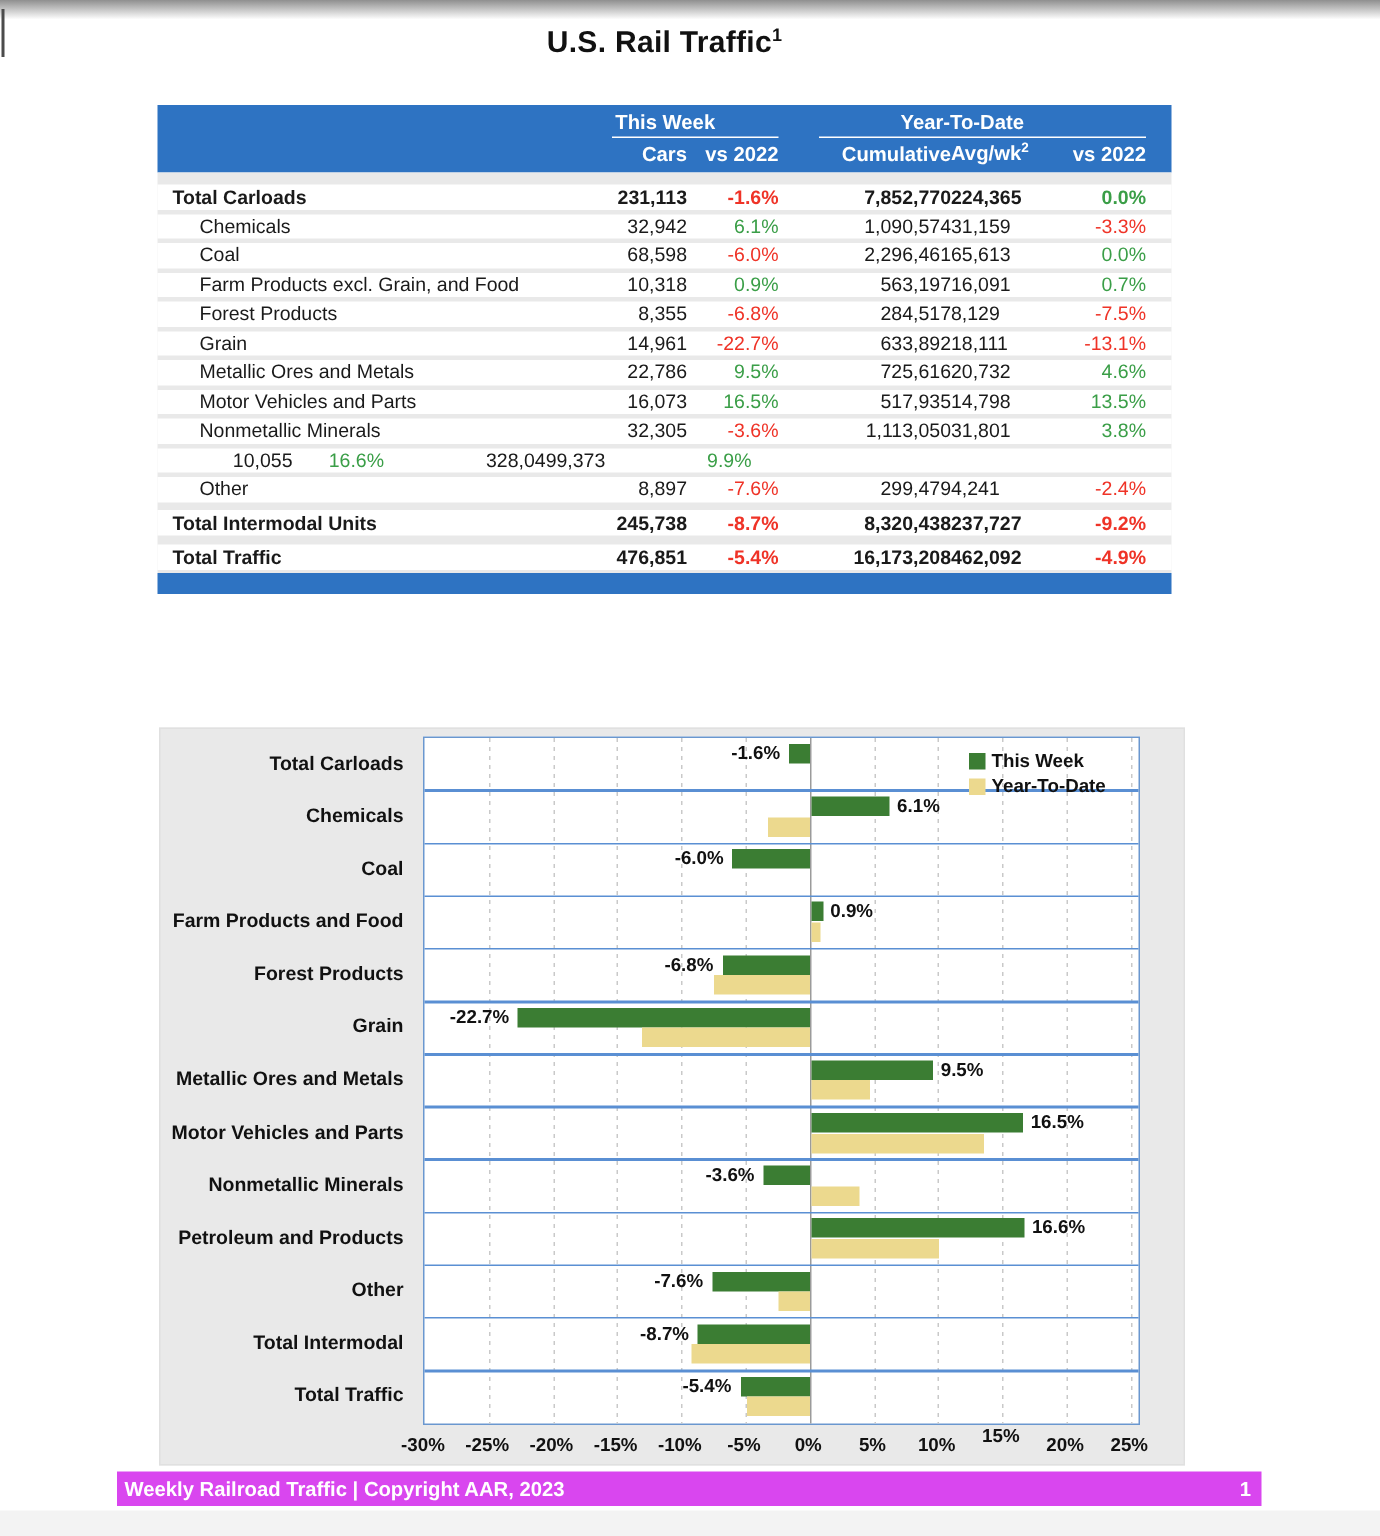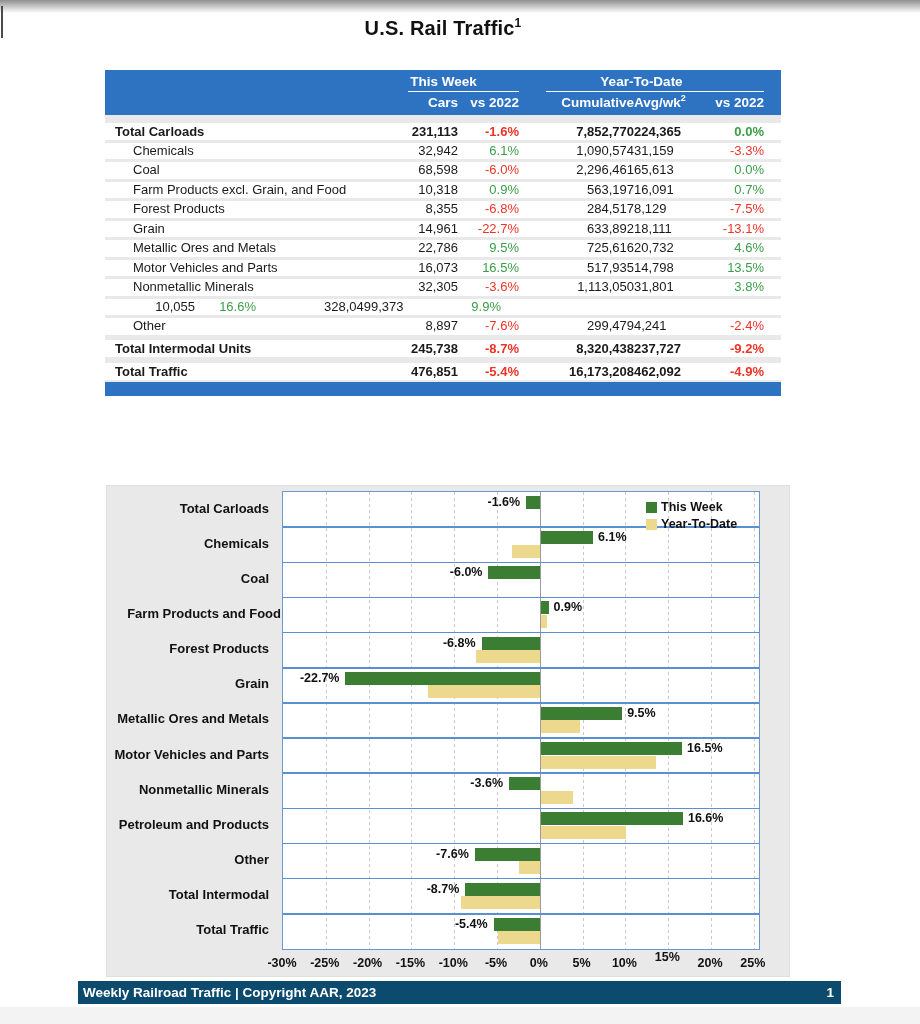--- a/index.html
+++ b/index.html
@@ -64,21 +64,21 @@
   .bar-label{position:absolute;font-size:12.5px;font-weight:bold;color:#111;line-height:15px;white-space:nowrap;}
   .cat-label{position:absolute;left:0;width:162px;display:flex;align-items:center;justify-content:flex-end;
     font-size:13px;font-weight:bold;color:#111;text-align:right;line-height:14px;}
   .x-tick{position:absolute;font-size:12.5px;font-weight:bold;color:#111;transform:translateX(-50%);white-space:nowrap;}
   .legend{position:absolute;top:8px;display:flex;flex-direction:column;gap:3px;z-index:6;}
   .legend-row{display:flex;align-items:center;}
   .legend-swatch{width:11px;height:11px;margin-right:4px;flex:0 0 auto;}
   .legend-label{font-size:12.5px;font-weight:bold;color:#111;white-space:nowrap;}
 
   
-  .footer-bar{position:absolute;left:78px;top:981px;width:763px;height:23px;background:#0c4a6e;
+  .footer-bar{position:absolute;left:78px;top:981px;width:763px;height:23px;background:#d946ef;
     display:flex;align-items:center;justify-content:space-between;color:#ffffff;font-weight:bold;font-size:13.5px;}
   .footer-text{padding-left:5px;}
   .footer-page{padding-right:7px;}
 </style>
 </head>
 <body>
 
 <div id="page">
 
   <div class="top-edge"></div>
@@ -299,21 +299,21 @@
         <div class="bar" style="background: rgb(59, 125, 51); top: 390.692px; width: 74.482px; left: 182.353px;"></div>
         <div class="bar" style="background: rgb(236, 217, 142); top: 404.192px; width: 78.7626px; left: 178.072px;"></div>
         <div class="bar-label" style="top: 389.692px; left: 176.353px; transform: translateX(-100%);">-8.7%</div>
         <div class="bar" style="background: rgb(59, 125, 51); top: 425.846px; width: 46.2302px; left: 210.604px;"></div>
         <div class="bar" style="background: rgb(236, 217, 142); top: 439.346px; width: 41.9496px; left: 214.885px;"></div>
         <div class="bar-label" style="top: 424.846px; left: 204.604px; transform: translateX(-100%);">-5.4%</div>
       </div>
   <div class="cat-label" style="top: 5px; height: 35.1538px;">Total Carloads</div>
       <div class="cat-label" style="top: 40.1538px; height: 35.1538px;">Chemicals</div>
       <div class="cat-label" style="top: 75.3077px; height: 35.1538px;">Coal</div>
-      <div class="cat-label" style="top: 110.462px; height: 35.1538px; padding-left: 12px;">Farm Products and Food</div>
+      <div class="cat-label" style="top: 110.462px; height: 35.1538px;">Farm Products and Food</div>
       <div class="cat-label" style="top: 145.615px; height: 35.1538px;">Forest Products</div>
       <div class="cat-label" style="top: 180.769px; height: 35.1538px;">Grain</div>
       <div class="cat-label" style="top: 215.923px; height: 35.1538px;">Metallic Ores and Metals</div>
       <div class="cat-label" style="top: 251.077px; height: 35.1538px;">Motor Vehicles and Parts</div>
       <div class="cat-label" style="top: 286.231px; height: 35.1538px;">Nonmetallic Minerals</div>
       <div class="cat-label" style="top: 321.385px; height: 35.1538px;">Petroleum and Products</div>
       <div class="cat-label" style="top: 356.538px; height: 35.1538px;">Other</div>
       <div class="cat-label" style="top: 391.692px; height: 35.1538px;">Total Intermodal</div>
       <div class="cat-label" style="top: 426.846px; height: 35.1538px;">Total Traffic</div>
       <div class="x-tick" style="left: 175px; top: 470px;">-30%</div>

